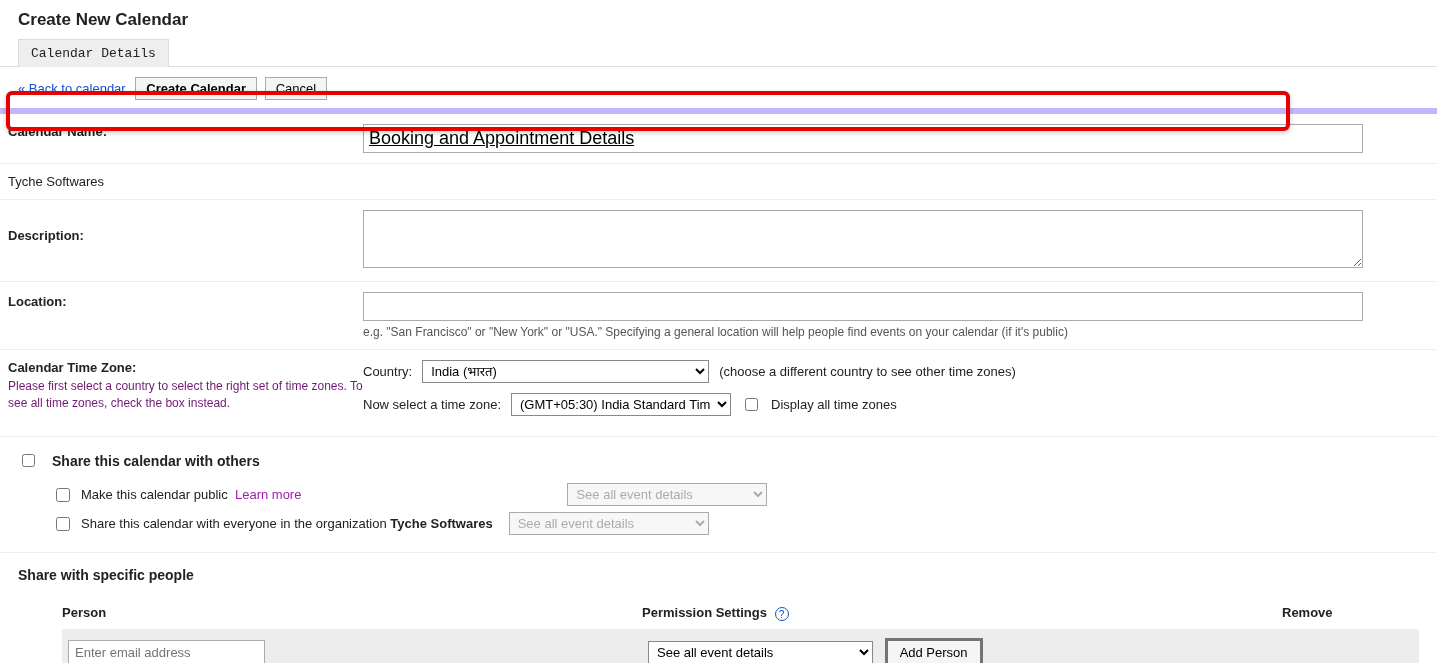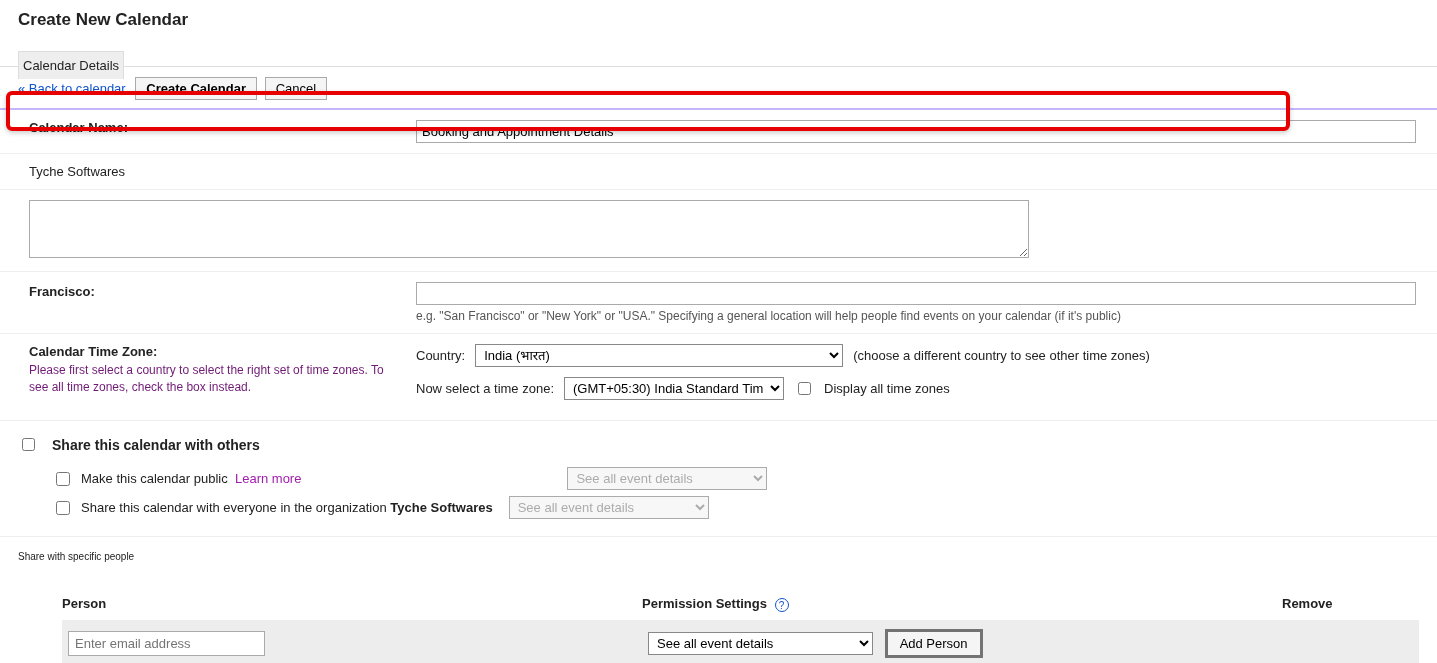--- a/index.html
+++ b/index.html
@@ -22,28 +22,29 @@
   .header h2 {
     font-size: 17px;
     font-weight: bold;
     margin: 0 0 8px 0;
   }
   .tab {
     display: inline-block;
     background: #eee;
     border: 1px solid #ddd;
     border-bottom: none;
-    padding: 6px 4px;
+    padding: 6px 12px;
     font-size: 13px;
     position: relative;
-    top: 13px;
+    top: 1px;
+    font-family: Liberation Mono, monospace;
   }
   .actions-row {
     padding: 10px 18px 8px 18px;
-    border-bottom: 2px solid #c4b5fd;
+    border-bottom: 6px solid #c4b5fd;
   }
   .back-link {
     color: #1155cc;
     text-decoration: none;
     font-size: 13px;
     margin-right: 6px;
   }
   .btn {
     background: #f5f5f5;
     border: 1px solid #aaa;
@@ -52,23 +53,22 @@
     font-family: inherit;
     cursor: pointer;
     margin-right: 4px;
   }
   .btn-bold { font-weight: bold; }
   .form-section {
     border-bottom: 1px solid #eee;
   }
   .form-row {
     display: flex;
-    padding: 10px 29px;
+    padding: 10px 8px;
     align-items: flex-start;
-    gap: 32px;
   }
   .label-col {
     width: 355px;
     flex-shrink: 0;
   }
   .label-main {
     font-weight: bold;
     font-size: 13px;
   }
   .label-sub {
@@ -78,22 +78,23 @@
     line-height: 1.4;
   }
   .value-col {
     flex: 1;
     font-size: 13px;
   }
   .text-input-wide {
     width: 1000px;
     padding: 3px 5px;
     border: 1px solid #aaa;
-    font-size: 13px;
-    font-family: inherit;
+    font-size: 18px;
+    font-family: inherit;
+    text-decoration: underline;
   }
   .red-callout {
     position: absolute;
     border: 4px solid #e60000;
     border-radius: 6px;
     box-shadow: 0 2px 5px rgba(0,0,0,0.2);
   }
   textarea.desc {
     width: 1000px;
     height: 58px;
@@ -151,23 +152,23 @@
   .link-inline { color: #a21caf; text-decoration: none; }
   .sel-disabled {
     width: 200px;
     color: #888;
     background: #f5f5f5;
   }
   .specific-section {
     padding: 14px 18px 0 18px;
   }
   .specific-title {
-    font-weight: normal;
-    font-size: 10px;
-    margin-bottom: 26px;
+    font-weight: bold;
+    font-size: 14px;
+    margin-bottom: 14px;
   }
   .table {
     width: 100%;
   }
   .th-row, .td-row {
     display: grid;
     grid-template-columns: 580px 640px auto;
     align-items: center;
     padding: 8px 0;
     margin-left: 44px;
@@ -246,48 +247,51 @@
   <div class="form-section">
     <div class="form-row">
       <div class="value-col">
         <span>Tyche Softwares</span>
       </div>
     </div>
   </div>
 
   <div class="form-section">
     <div class="form-row">
+      <div class="label-col" style="padding-top:18px;">
+        <span class="label-main">Description:</span>
+      </div>
       <div class="value-col">
         <textarea class="desc" style=""></textarea>
       </div>
     </div>
   </div>
 
   <div class="form-section">
     <div class="form-row">
       <div class="label-col" style="padding-top:2px;">
-        <span class="label-main">Francisco:</span>
+        <span class="label-main">Location:</span>
       </div>
       <div class="value-col">
         <input type="text" class="text-input-wide" style="">
         <div class="hint">e.g. "San Francisco" or "New York" or "USA." Specifying a general location will help people find events on your calendar (if it's public)</div>
       </div>
     </div>
   </div>
 
   <div class="form-section">
     <div class="form-row">
       <div class="label-col">
         <span class="label-main">Calendar Time Zone:</span>
         <div class="label-sub">Please first select a country to select the right set of time zones. To see all time zones, check the box instead.</div>
       </div>
       <div class="value-col">
         <div class="tz-row">
           <span>Country:</span>
-          <select style="width:368px;">
+          <select style="width:287px;">
             <option>India (भारत)</option>
           </select>
           <span>(choose a different country to see other time zones)</span>
         </div>
         <div class="tz-row">
           <span>Now select a time zone:</span>
           <select style="width:220px;">
             <option>(GMT+05:30) India Standard Time</option>
           </select>
           <input type="checkbox" style="">

